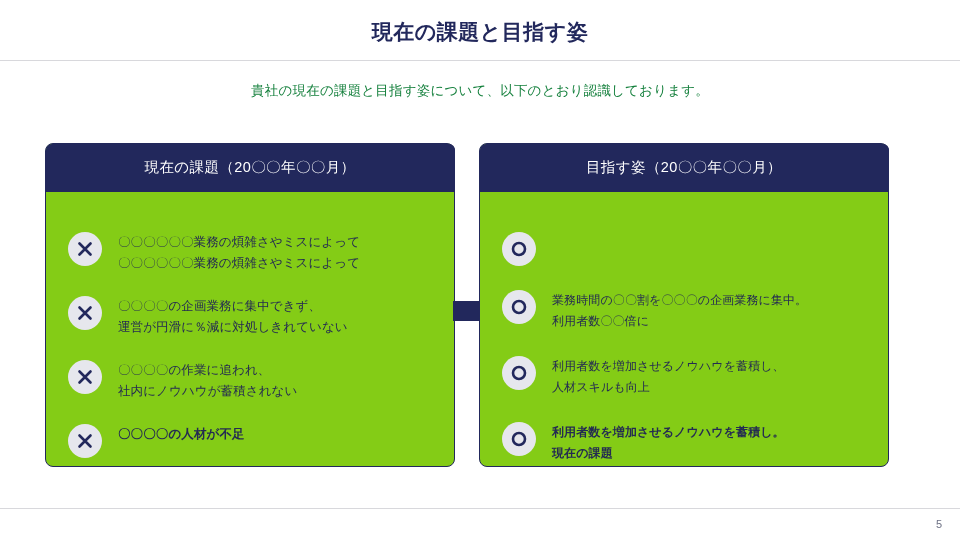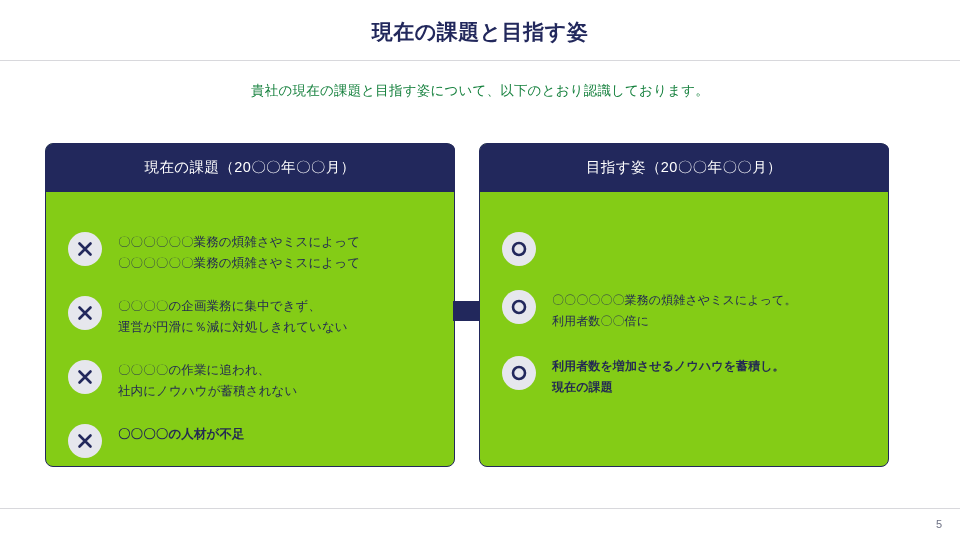--- a/index.html
+++ b/index.html
@@ -222,25 +222,36 @@
       </span>
     </div>
 
     <div class="bullet-row">
       <span class="bullet-icon">
         <svg width="18" height="18" viewBox="0 0 18 18">
           <circle cx="9" cy="9" r="6" fill="none" stroke="#22285c" stroke-width="2.6"></circle>
         </svg>
       </span>
       <span class="bullet-text">
-        <div>〇〇〇〇〇〇業務の煩雑さやミスによって。</div>
+        <div>業務時間の〇〇割を〇〇〇の企画業務に集中。</div>
         <div>利用者数〇〇倍に</div>
       </span>
     </div>
 
+    <div class="bullet-row">
+      <span class="bullet-icon">
+        <svg width="18" height="18" viewBox="0 0 18 18">
+          <circle cx="9" cy="9" r="6" fill="none" stroke="#22285c" stroke-width="2.6"></circle>
+        </svg>
+      </span>
+      <span class="bullet-text">
+        <div>利用者数を増加させるノウハウを蓄積し、</div>
+        <div>人材スキルも向上</div>
+      </span>
+    </div>
 
     <div class="bullet-row">
       <span class="bullet-icon">
         <svg width="18" height="18" viewBox="0 0 18 18">
           <circle cx="9" cy="9" r="6" fill="none" stroke="#22285c" stroke-width="2.6"></circle>
         </svg>
       </span>
       <span class="bullet-text">
         <div>利用者数を増加させるノウハウを蓄積し。</div>
         <div>現在の課題</div>

